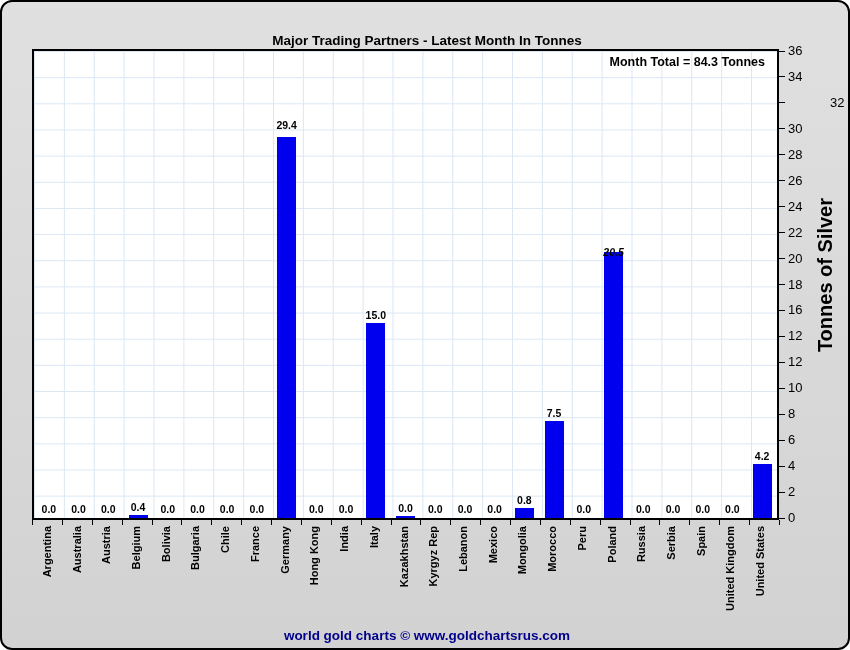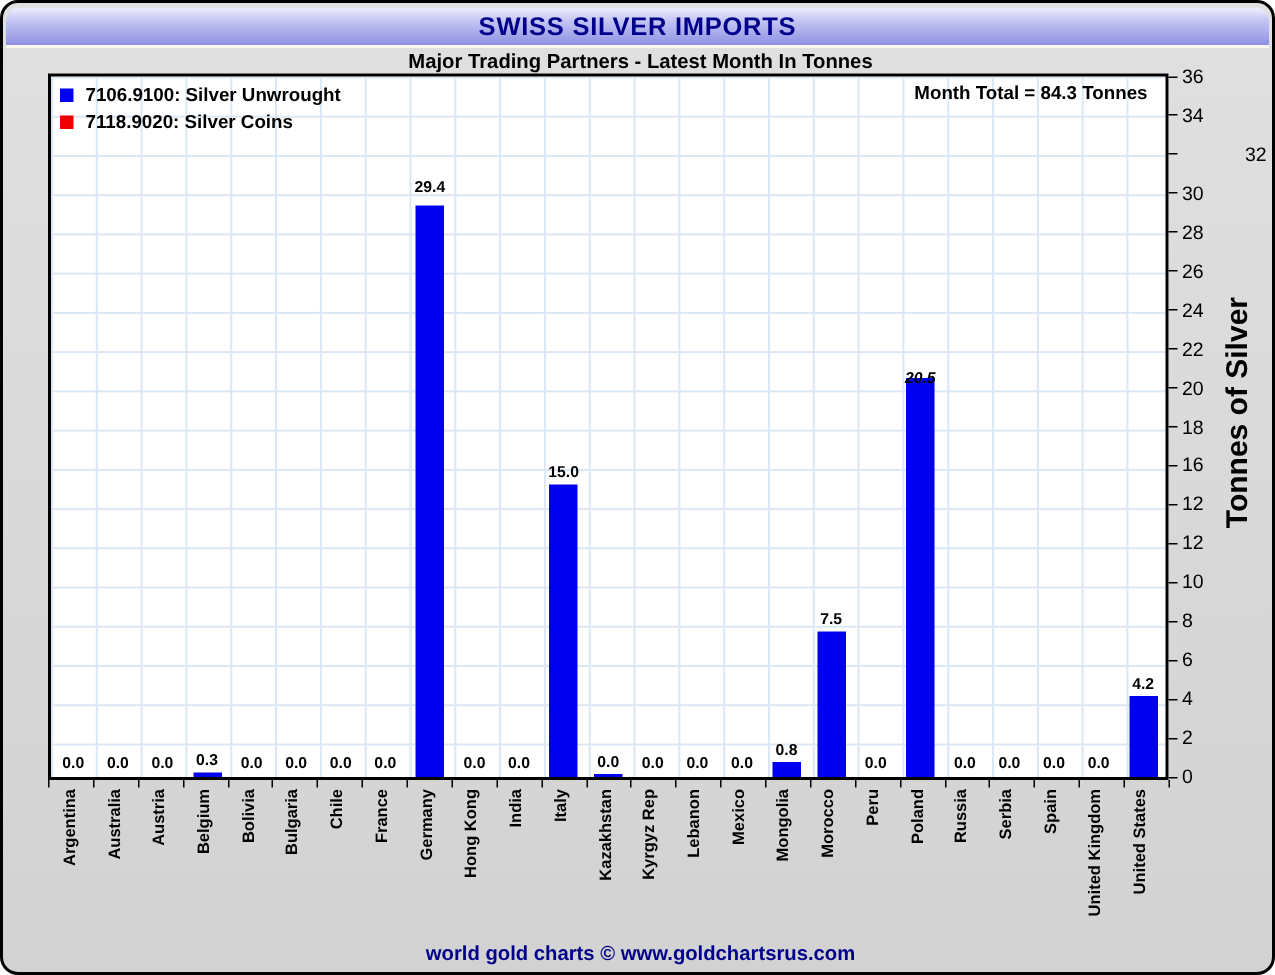--- a/index.html
+++ b/index.html
@@ -47,47 +47,34 @@
     position:absolute; left:812px; top:196px;
     writing-mode:vertical-rl; transform:rotate(180deg);
     font-size:20px; font-weight:700; color:#000; white-space:nowrap;
   }
   #footer { position:absolute; left:0; top:626px; width:850px; text-align:center; font-size:13.5px; font-weight:700; color:#00008b; }
 </style>
 </head>
 <body>
 
 <div id="frame">
-  <div id="titlebar">
-    <span>SWISS SILVER IMPORTS</span>
-  </div>
 
   <div class="subtitle-row">
     <span id="period">2024 - March</span>
     <span id="subtitle">Major Trading Partners - Latest Month In Tonnes</span>
   </div>
 
   <div id="plot">
-    <div id="legend">
-        <div class="legend-row">
-          <span class="legend-swatch" style="background: rgb(0, 0, 238);"></span>
-          <span class="legend-label">7106.9100: Silver Unwrought</span>
-        </div>
-        <div class="legend-row">
-          <span class="legend-swatch" style="background: rgb(238, 0, 0);"></span>
-          <span class="legend-label">7118.9020: Silver Coins</span>
-        </div>
-      </div>
     <div id="month-total">Month Total = 84.3 Tonnes</div>
     <div id="bars">
         <div class="val-label" style="left: -7.14px; bottom: 3px;">0.0</div>
         <div class="val-label" style="left: 22.58px; bottom: 3px;">0.0</div>
         <div class="val-label" style="left: 52.3px; bottom: 3px;">0.0</div>
         <div class="bar" style="left: 94.52px; height: 3px; background: rgb(0, 0, 238);"></div>
-        <div class="val-label" style="left: 82.02px; bottom: 5px;">0.3</div>
+        <div class="val-label" style="left: 82.02px; bottom: 5px;">0.4</div>
         <div class="val-label" style="left: 111.74px; bottom: 3px;">0.0</div>
         <div class="val-label" style="left: 141.46px; bottom: 3px;">0.0</div>
         <div class="val-label" style="left: 171.18px; bottom: 3px;">0.0</div>
         <div class="val-label" style="left: 200.9px; bottom: 3px;">0.0</div>
         <div class="bar" style="left: 243.12px; height: 381px; background: rgb(0, 0, 238);"></div>
         <div class="val-label" style="left: 230.62px; bottom: 387px;">29.4</div>
         <div class="val-label" style="left: 260.34px; bottom: 3px;">0.0</div>
         <div class="val-label" style="left: 290.06px; bottom: 3px;">0.0</div>
         <div class="bar" style="left: 332.28px; height: 195px; background: rgb(0, 0, 238);"></div>
         <div class="val-label" style="left: 319.78px; bottom: 197px;">15.0</div>

